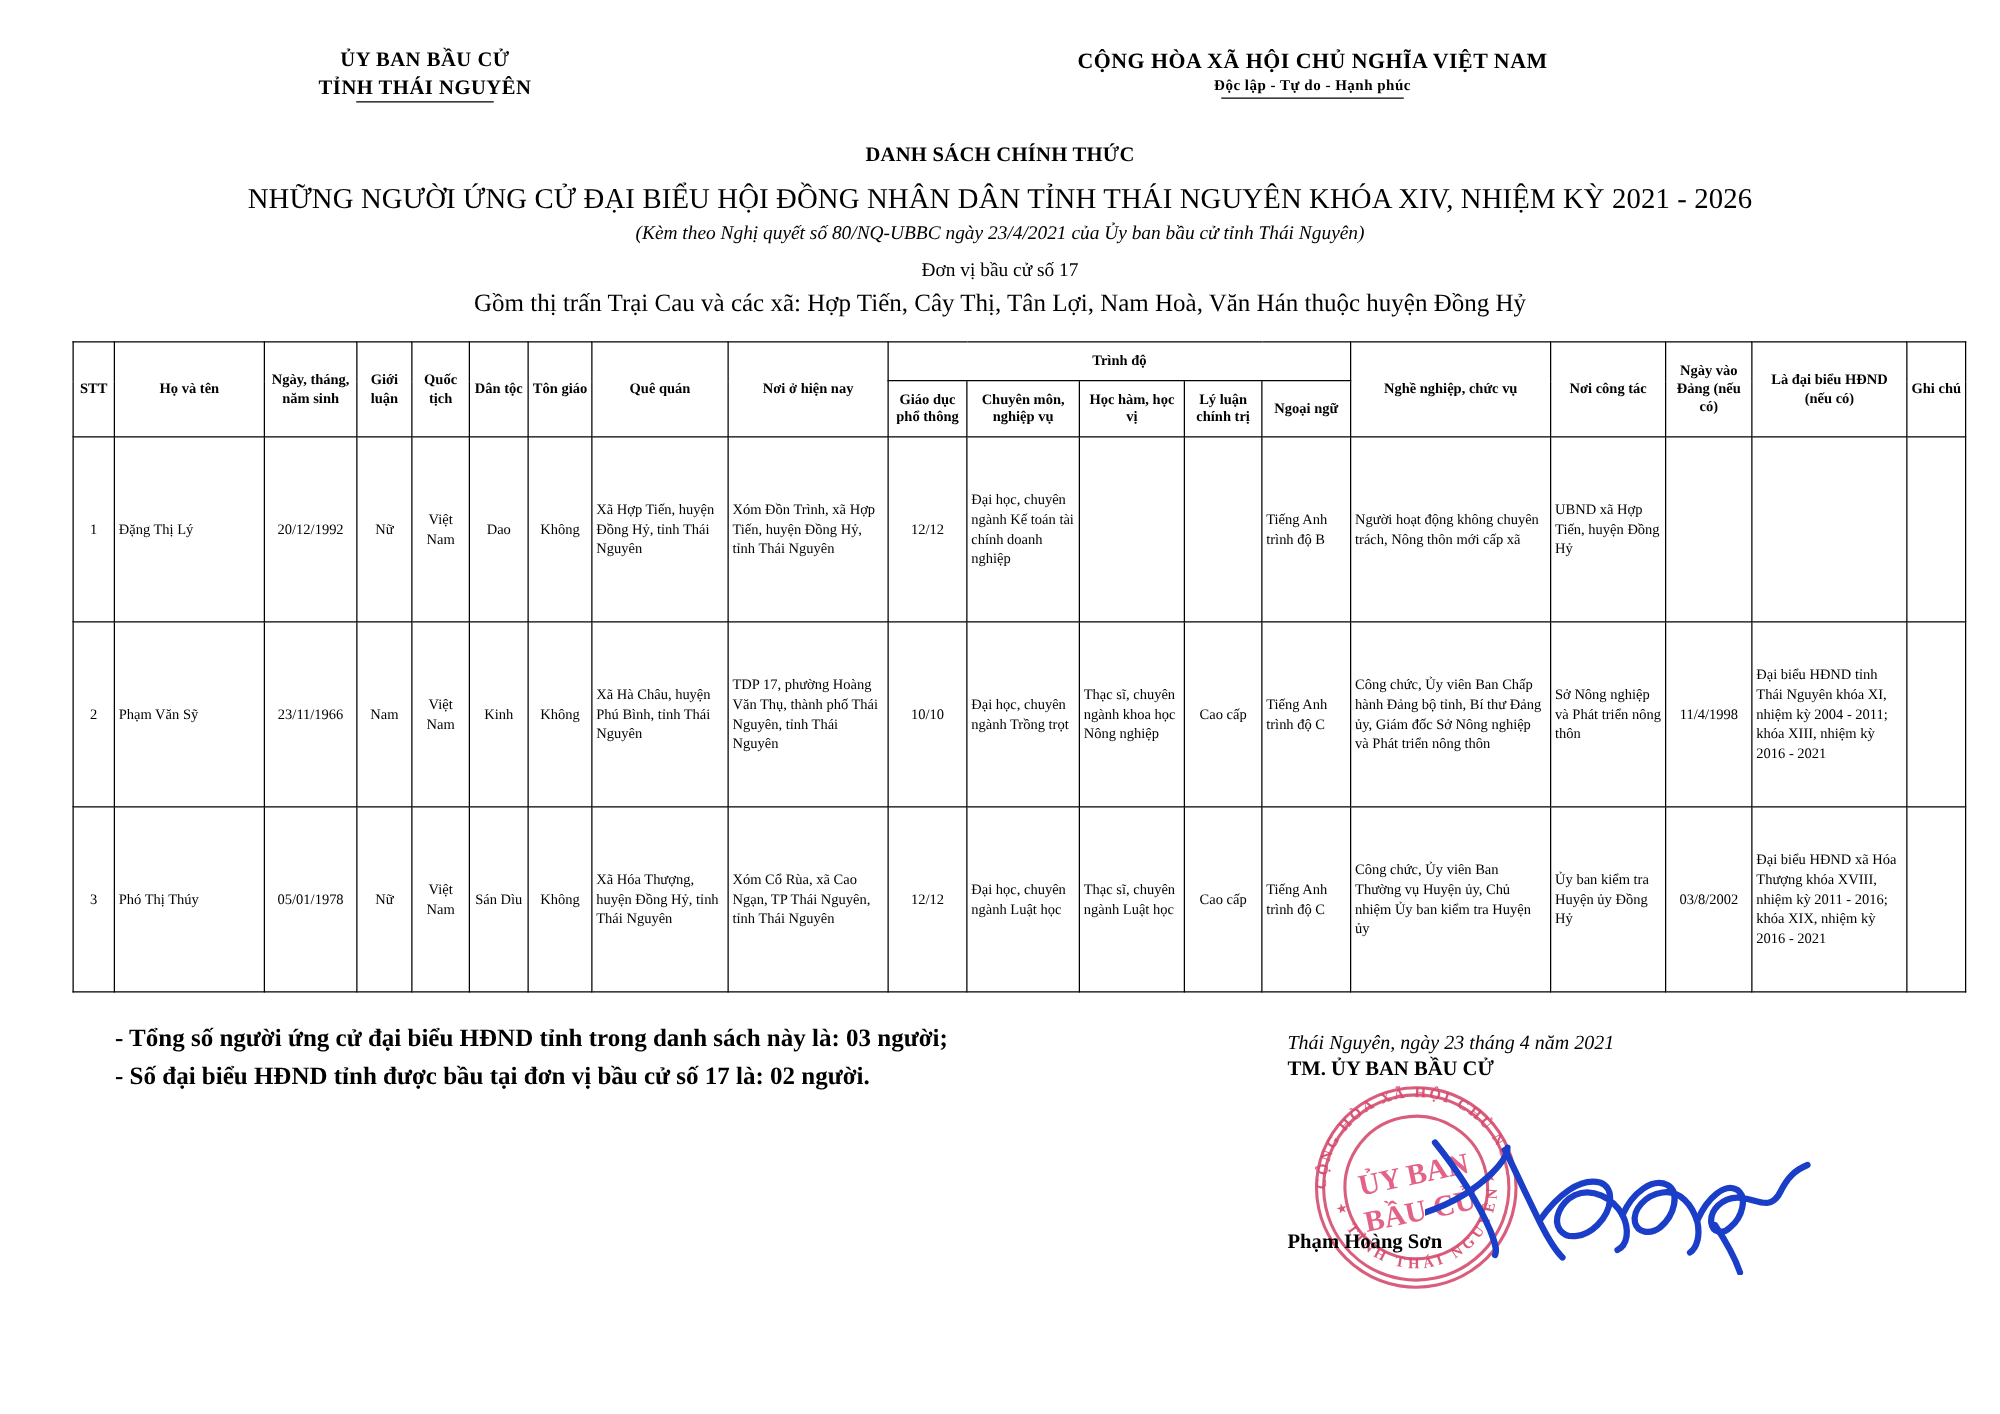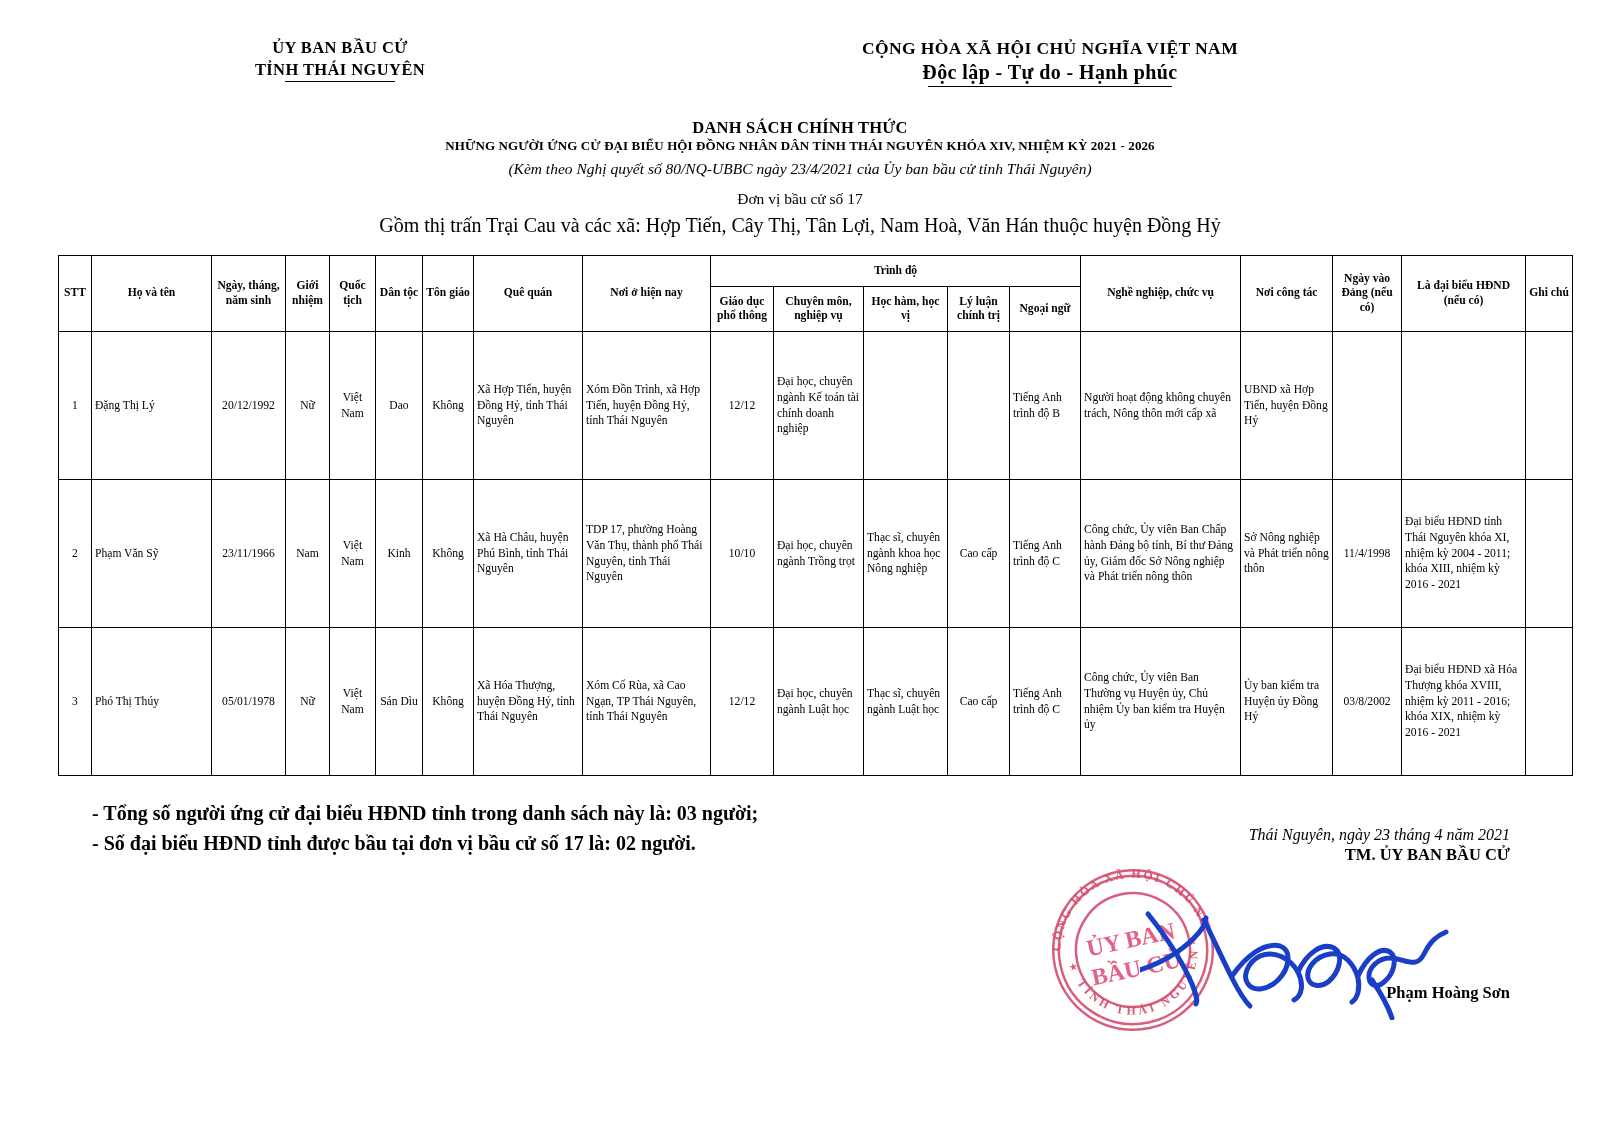--- a/index.html
+++ b/index.html
@@ -43,39 +43,39 @@
     margin-top: 2px;
   }
   .hdr-left .hdr-line2 { position: relative; display: inline-block; }
   .hdr-left .hdr-line2::after {
     content: "";
     position: absolute;
     left: 30px; right: 30px; bottom: -2px;
     border-bottom: 1.4px solid #000;
   }
   .hdr-right .hdr-line1 { font-size: 17.5px; }
-  .hdr-right .hdr-line2 { font-size: 20px; position: relative; display: inline-block; }
+  .hdr-right .hdr-line2 { font-size: 12px; position: relative; display: inline-block; }
   .hdr-right .hdr-line2::after {
     content: "";
     position: absolute;
     left: 6px; right: 6px; bottom: -3px;
     border-bottom: 1.4px solid #000;
   }
 
   
   .title-block { text-align: center; margin-top: 34px; }
   .title-main {
     font-weight: bold;
     font-size: 16.5px;
     letter-spacing: 0.2px;
   }
   .title-sub {
-    font-weight: bold;
-    font-size: 13px;
-    margin-top: 0;
+    font-weight: normal;
+    font-size: 23px;
+    margin-top: 12px;
     letter-spacing: 0.1px;
   }
   .title-note {
     font-style: italic;
     font-size: 15.5px;
     margin-top: 6px;
   }
   .title-unit {
     font-size: 15.5px;
     margin-top: 12px;
@@ -141,21 +141,21 @@
     font-weight: bold;
     line-height: 1.5;
   }
 
   
   .sig-area {
     position: absolute;
     left: 1030px;
     top: 826px;
     width: 480px;
-    text-align: right;
+    text-align: left;
   }
   .sig-place {
     font-style: italic;
     font-size: 16px;
     position: relative;
     z-index: 3;
   }
   .sig-role1 {
     font-weight: bold;
     font-size: 16.5px;
@@ -243,21 +243,21 @@
           <col class="w-work">
         <col class="w-party">
           <col class="w-hdnd">
           <col class="w-note">
       </colgroup>
       <thead>
         <tr>
           <th rowspan="2">STT</th>
           <th rowspan="2">Họ và tên</th>
           <th rowspan="2">Ngày, tháng, năm sinh</th>
-          <th rowspan="2">Giới nhiệm</th>
+          <th rowspan="2">Giới luận</th>
           <th rowspan="2">Quốc tịch</th>
           <th rowspan="2">Dân tộc</th>
           <th rowspan="2">Tôn giáo</th>
           <th rowspan="2">Quê quán</th>
           <th rowspan="2">Nơi ở hiện nay</th>
           <th colspan="5" class="sub" style="height:28px">Trình độ</th>
           <th rowspan="2">Nghề nghiệp, chức vụ</th>
           <th rowspan="2">Nơi công tác</th>
           <th rowspan="2">Ngày vào Đảng (nếu có)</th>
           <th rowspan="2">Là đại biểu HĐND (nếu có)</th>

